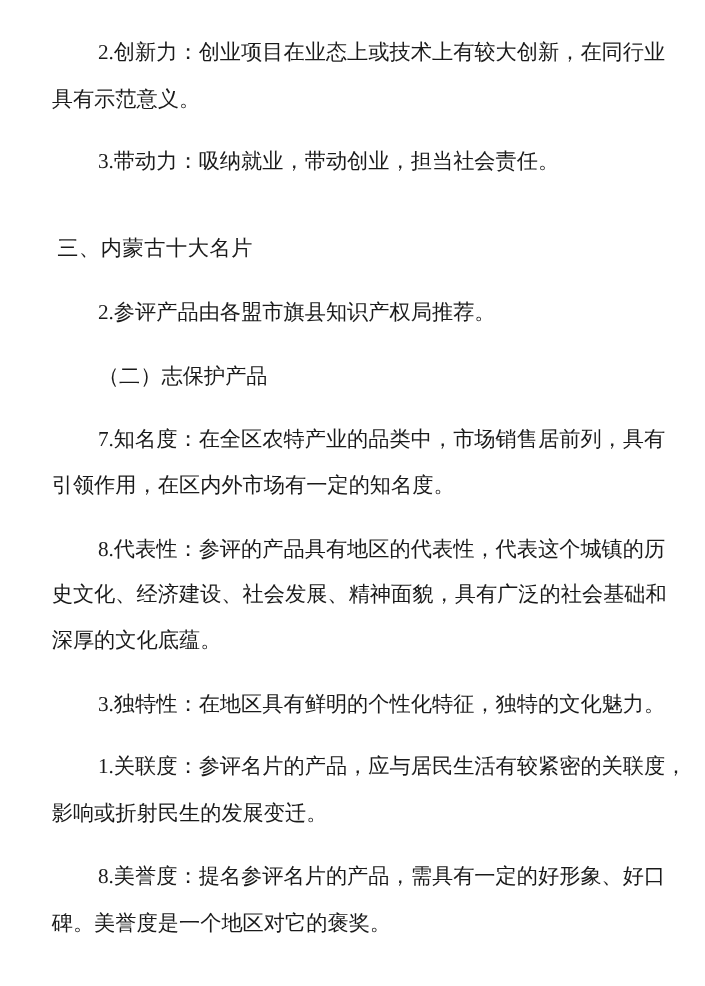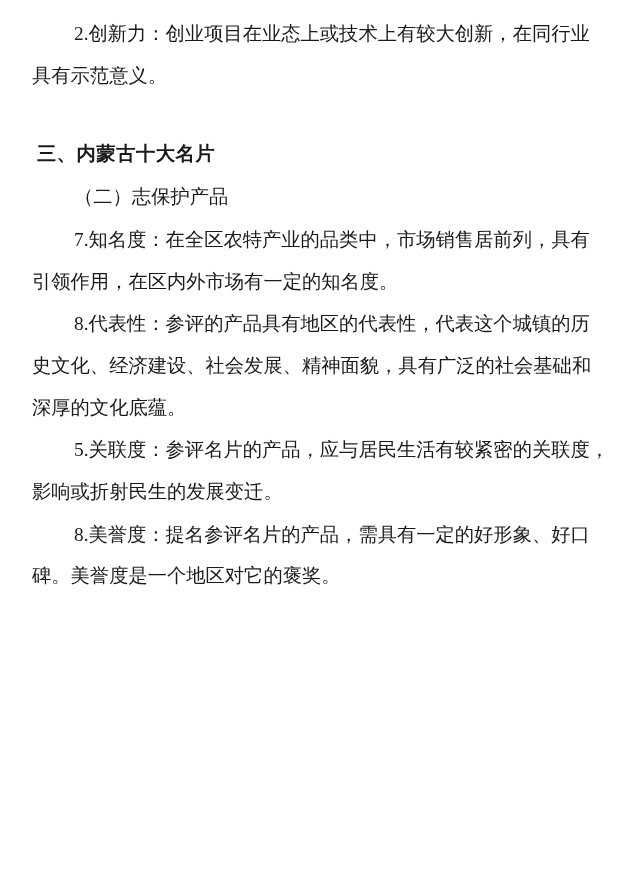--- a/index.html
+++ b/index.html
@@ -16,45 +16,48 @@
     box-sizing: border-box;
     width: 641px;
     height: 896px;
     padding: 12px 10px 0 31px;
     font-family: "Liberation Serif", "DejaVu Serif", serif;
     font-size: 19.3px;
     line-height: 41.7px;
     color: #1a1a1a;
   }
   .doc-body p {
-    margin: 1px;
+    margin: 16px;
     padding: 0;
     white-space: pre;          
     text-indent: 42px;         
     font-weight: normal;
   }
   .doc-body p.heading {
-    font-weight: bold;
+    font-weight: normal;
     margin-top: 37px;          
     text-indent: 5px;
     letter-spacing: 0.5px;
   }
 </style>
 </head>
 <body style="background: rgb(255, 255, 255);">
 
 <main class="doc-page" style="color: rgb(26, 26, 26);">
   <div class="doc-body" id="doc-body">
       <p class="body">2.创新力：创业项目在业态上或技术上有较大创新，在同行业
 具有示范意义。</p>
+      <p class="body">3.带动力：吸纳就业，带动创业，担当社会责任。</p>
       <p class="heading">三、内蒙古十大名片</p>
+      <p class="body">2.参评产品由各盟市旗县知识产权局推荐。</p>
       <p class="body">（二）志保护产品</p>
       <p class="body">7.知名度：在全区农特产业的品类中，市场销售居前列，具有
 引领作用，在区内外市场有一定的知名度。</p>
       <p class="body">8.代表性：参评的产品具有地区的代表性，代表这个城镇的历
 史文化、经济建设、社会发展、精神面貌，具有广泛的社会基础和
 深厚的文化底蕴。</p>
-      <p class="body">5.关联度：参评名片的产品，应与居民生活有较紧密的关联度，
+      <p class="body">3.独特性：在地区具有鲜明的个性化特征，独特的文化魅力。</p>
+      <p class="body">1.关联度：参评名片的产品，应与居民生活有较紧密的关联度，
 影响或折射民生的发展变迁。</p>
       <p class="body">8.美誉度：提名参评名片的产品，需具有一定的好形象、好口
 碑。美誉度是一个地区对它的褒奖。</p>
     </div>
 </main>
 
 </body></html>

